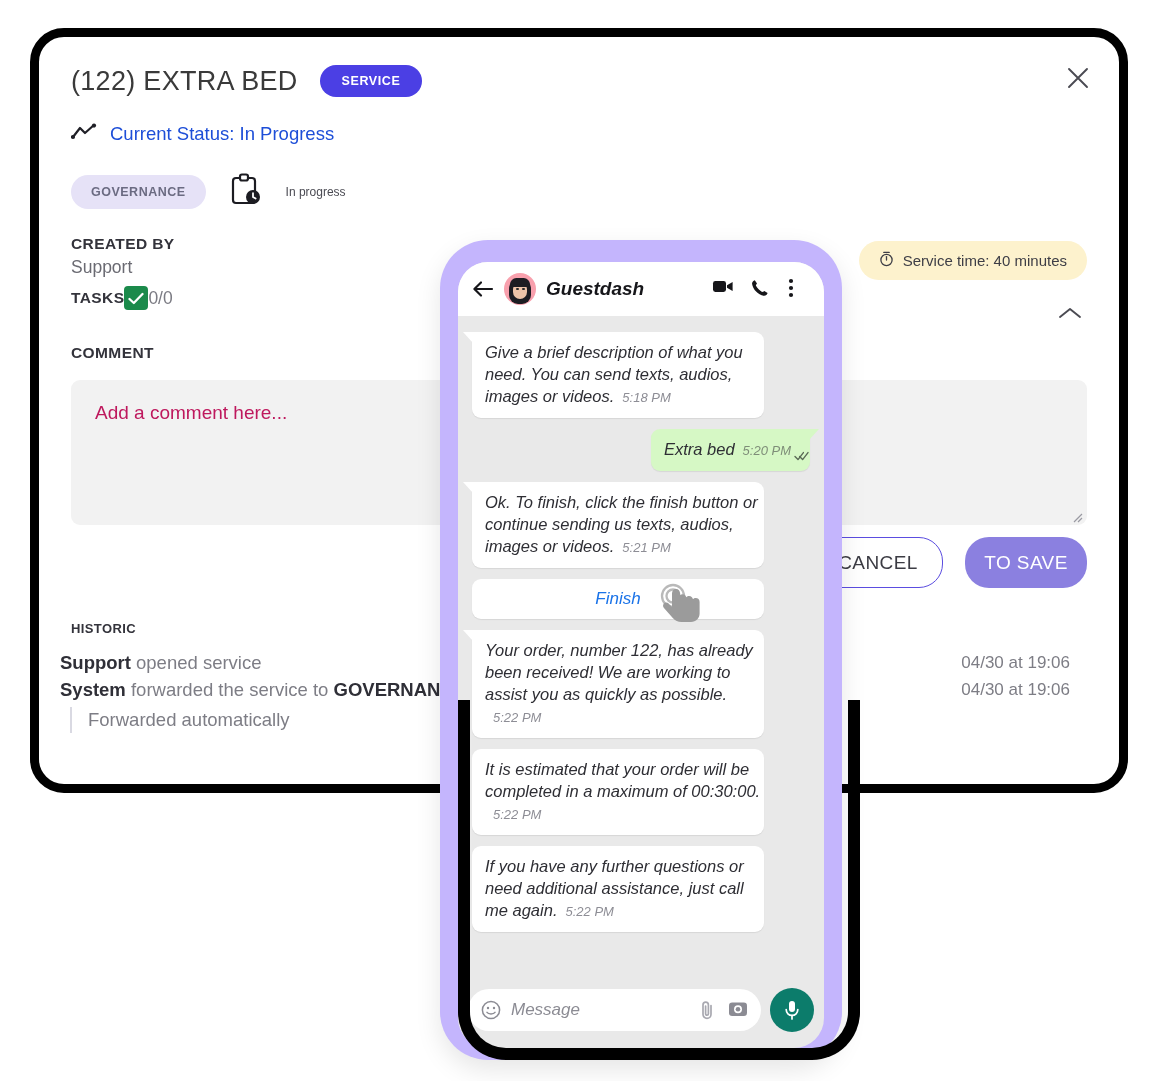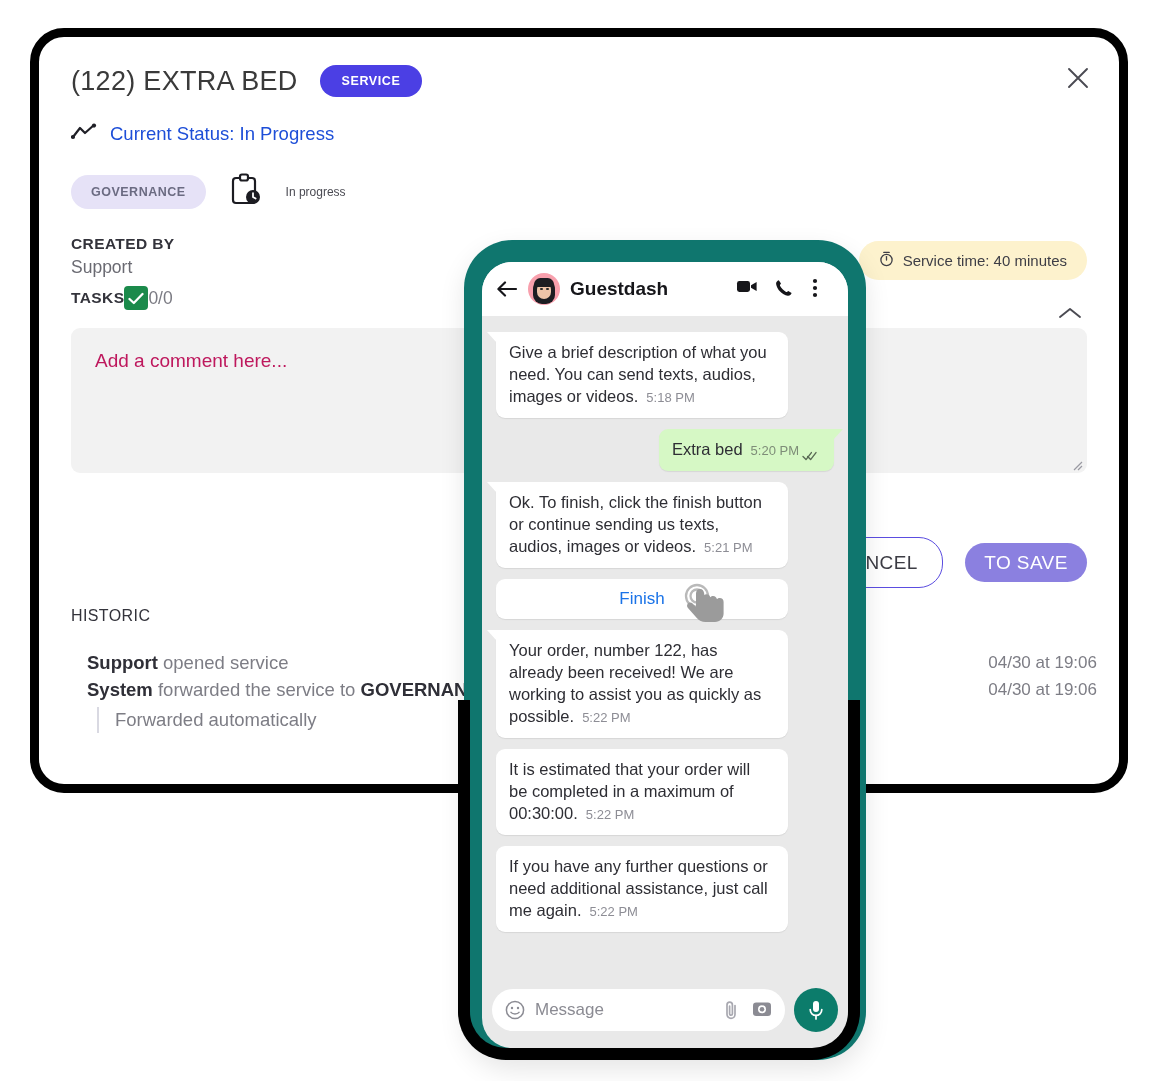--- a/index.html
+++ b/index.html
@@ -87,30 +87,30 @@
     font-size: 19px; letter-spacing: .4px;
     border-radius: 24px; cursor: pointer;
     display: flex; align-items: center; justify-content: center;
   }
   .btn-cancel {
     width: 130px; height: 51px;
     background: #ffffff; color: #3c3c44;
     border: 1.6px solid #5b4de0;
   }
   .btn-save {
-    width: 122px; height: 39px;
+    width: 122px; height: 51px;
     background: #8b80e0; color: #ffffff;
     border: none;
   }
 
   .hist-label {
-    position: absolute; left: 32px; top: 570px;
-    font-size: 16px; font-weight: 400; color: #33333b; letter-spacing: .4px;
-  }
-  .hist-list { position: absolute; left: 48px; top: 612px; width: 1010px; }
+    position: absolute; left: 32px; top: 584px;
+    font-size: 13px; font-weight: 700; color: #33333b; letter-spacing: .4px;
+  }
+  .hist-list { position: absolute; left: 21px; top: 612px; width: 1010px; }
   .hist-row {
     position: relative;
     font-size: 18.5px; color: #7d7d85;
     line-height: 27px; padding-right: 10px;
   }
   .hist-row b { color: #2f2f37; font-weight: 700; }
   .hist-time {
     position: absolute; right: 0; top: 0;
     font-size: 17px; color: #7d7d85;
   }
@@ -128,27 +128,28 @@
     display: flex; align-items: center; gap: 9px;
   }
   .chev-up {
     position: absolute; right: 36px; top: 268px;
     width: 26px; height: 16px; cursor: pointer;
   }
 
   
   .phone {
     position: absolute;
-    left: 464px; top: 240px;
+    left: 440px; top: 240px;
     width: 402px; height: 820px;
-    background: #0f766e;
+    background: #c4b5fd;
     border-radius: 48px;
     box-shadow: 0 10px 26px rgba(0,0,0,.10);
     overflow: hidden;
     padding: 22px 18px 12px 18px;
+    font-style: italic;
   }
   .phone-black-bottom {
     position: absolute;
     left: 458px; top: 700px;
     width: 402px; height: 360px;
     border: 12px solid #000;
     border-top: none;
     border-radius: 0 0 48px 48px;
     pointer-events: none;
   }
@@ -183,21 +184,21 @@
   .chat-body {
     flex: 1; padding: 16px 14px 4px 14px;
     display: flex; flex-direction: column; gap: 11px;
     overflow: hidden;
   }
   .bubble {
     position: relative;
     max-width: 292px;
     font-size: 16.5px; line-height: 22px;
     color: #2e2e34;
-    padding: 9px 16px 9px 13px;
+    padding: 9px 0 9px 13px;
     border-radius: 9px;
     box-shadow: 0 1px 1px rgba(0,0,0,.08);
   }
   .bubble.in { background: #ffffff; align-self: flex-start; border-top-left-radius: 0; }
   .bubble.in::before {
     content: ""; position: absolute; left: -9px; top: 0;
     border-style: solid; border-width: 0 10px 11px 0;
     border-color: transparent #ffffff transparent transparent;
   }
   .bubble.out {
@@ -301,20 +302,21 @@
       <div class="tasks-row">
         <span class="meta-key">TASKS</span>
         <span class="check-box">
           <svg width="16" height="13" viewBox="0 0 16 13" aria-hidden="true">
             <path d="M1.5 7 L5.8 11 L14.5 2" stroke="#ffffff" stroke-width="2.3" fill="none" stroke-linecap="round" stroke-linejoin="round"></path>
           </svg>
         </span>
         <span class="tasks-count">0/0</span>
       </div>
 
+      <div class="comment-label">COMMENT</div>
       <div class="comment-box">
         <div class="comment-ph">Add a comment here...</div>
         <span class="resize-grip">
           <svg width="12" height="12" viewBox="0 0 12 12" aria-hidden="true">
             <path d="M11 3 L3 11 M11 7 L7 11" stroke="#9a9aa2" stroke-width="1.2" fill="none"></path>
           </svg>
         </span>
       </div>
 
       <div class="svc-time-pill">

